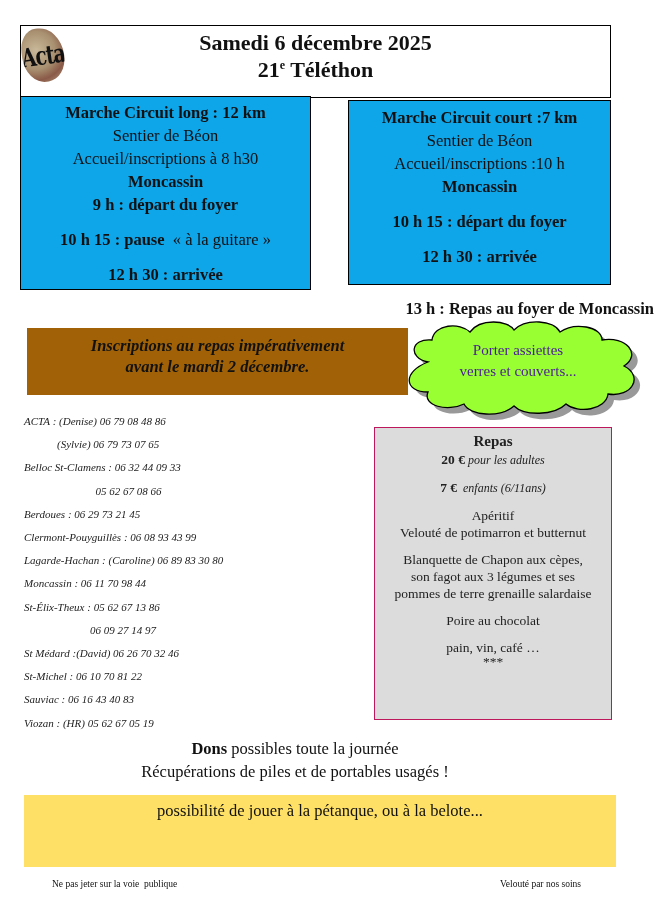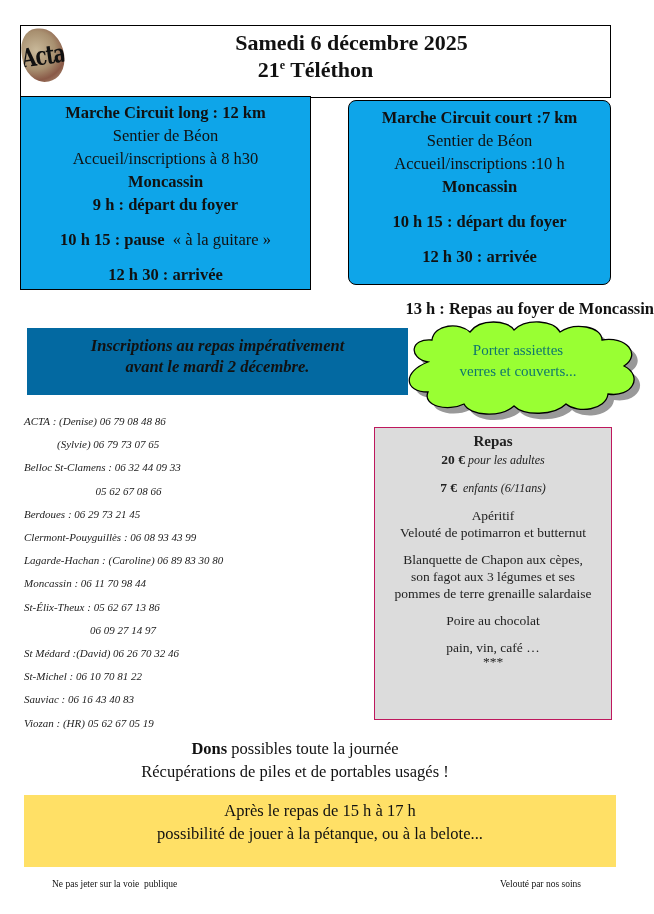--- a/index.html
+++ b/index.html
@@ -7,38 +7,38 @@
   body { position: relative; font-family: "Liberation Serif", "DejaVu Serif", serif; color: #111; }
 
   .abs { position: absolute; }
 
   
   #header-box { left: 20px; top: 25px; width: 591px; height: 73px; border: 1.5px solid #000; }
   #logo { left: 22px; top: 28px; width: 42px; height: 54px; border-radius: 40% 55% 45% 50%;
           background: radial-gradient(circle at 35% 40%, #c9b99a 0%, #a89070 45%, #8a5a48 70%, #b59d80 100%);
           transform: rotate(-8deg); overflow: hidden; display:flex; align-items:center; justify-content:center; }
   #logo span { font-family: "DejaVu Serif", serif; font-weight: bold; font-size: 19px; color: #111; letter-spacing: -1px; transform: scaleY(1.35); }
-  #title-line1 { left: 20px; top: 30px; width: 591px; text-align: center; font-size: 22px; font-weight: bold; margin-left: 36px; }
+  #title-line1 { left: 20px; top: 30px; width: 591px; text-align: center; font-size: 22px; font-weight: bold; }
   #title-line2 { left: 20px; top: 57px; width: 591px; text-align: center; font-size: 22px; font-weight: bold; }
   #title-line2 sup { font-size: 12px; vertical-align: 8px; }
 
   
   .walk-box { border: 1.5px solid #000; background: #0ea5e9; text-align: center; font-size: 16.5px; line-height: 23px; }
   #walk-long { left: 20px; top: 96px; width: 291px; height: 194px; padding-top: 4px; }
-  #walk-short { left: 348px; top: 100px; width: 263px; height: 185px; padding-top: 5px; border-radius: 8px; }
+  #walk-short { left: 348px; top: 100px; width: 263px; height: 185px; padding-top: 5px; }
   .walk-box .b { font-weight: bold; }
   .walk-box .gap { margin-top: 12px; }
 
   #repas-foyer { left: 0; top: 299px; width: 654px; text-align: right; font-size: 16.5px; font-weight: bold; }
 
-  #inscr-box { left: 27px; top: 328px; width: 381px; height: 67px; background: #0369a1; text-align: center;
+  #inscr-box { left: 27px; top: 328px; width: 381px; height: 67px; background: #a16207; text-align: center;
                font-style: italic; font-weight: bold; font-size: 16.5px; line-height: 21px; padding-top: 7px; }
 
   #cloud { left: 398px; top: 318px; width: 256px; height: 104px; }
-  #cloud-text { left: 418px; top: 340px; width: 200px; text-align: center; font-size: 15px; line-height: 21px; color: #0f766e; }
+  #cloud-text { left: 418px; top: 340px; width: 200px; text-align: center; font-size: 15px; line-height: 21px; color: #4c1d95; }
 
   
   #contacts { left: 24px; top: 410px; width: 350px; font-style: italic; font-size: 11px; line-height: 23.2px; color: #222; }
   #contacts div { white-space: pre; }
 
   
   #menu-box { left: 374px; top: 427px; width: 238px; height: 293px; background: #dcdcdc; border: 1px solid #be185d;
               text-align: center; font-size: 13.5px; line-height: 17px; color: #222; padding-top: 4px; }
   #menu-box .title { font-weight: bold; font-size: 15px; line-height: 19px; }
   #menu-box .price b { font-size: 13.5px; }
@@ -135,18 +135,17 @@
   <div>pain, vin, café …</div>
   <div style="line-height:12px;">***</div>
 </div>
 
 <div id="dons" class="abs">
   <div><b>Dons</b><span> possibles toute la journée</span></div>
   <div>Récupérations de piles et de portables usagés !</div>
 </div>
 
 <div id="after-box" class="abs">
-  <div>Après le repas de 15 h à 17 h</div>
   <div>possibilité de jouer à la pétanque, ou à la belote...</div>
 </div>
 
 <div id="footer-left" class="abs" style="white-space:pre">Ne pas jeter sur la voie  publique</div>
 <div id="footer-right" class="abs">Velouté par nos soins</div>
 
 </body></html>

